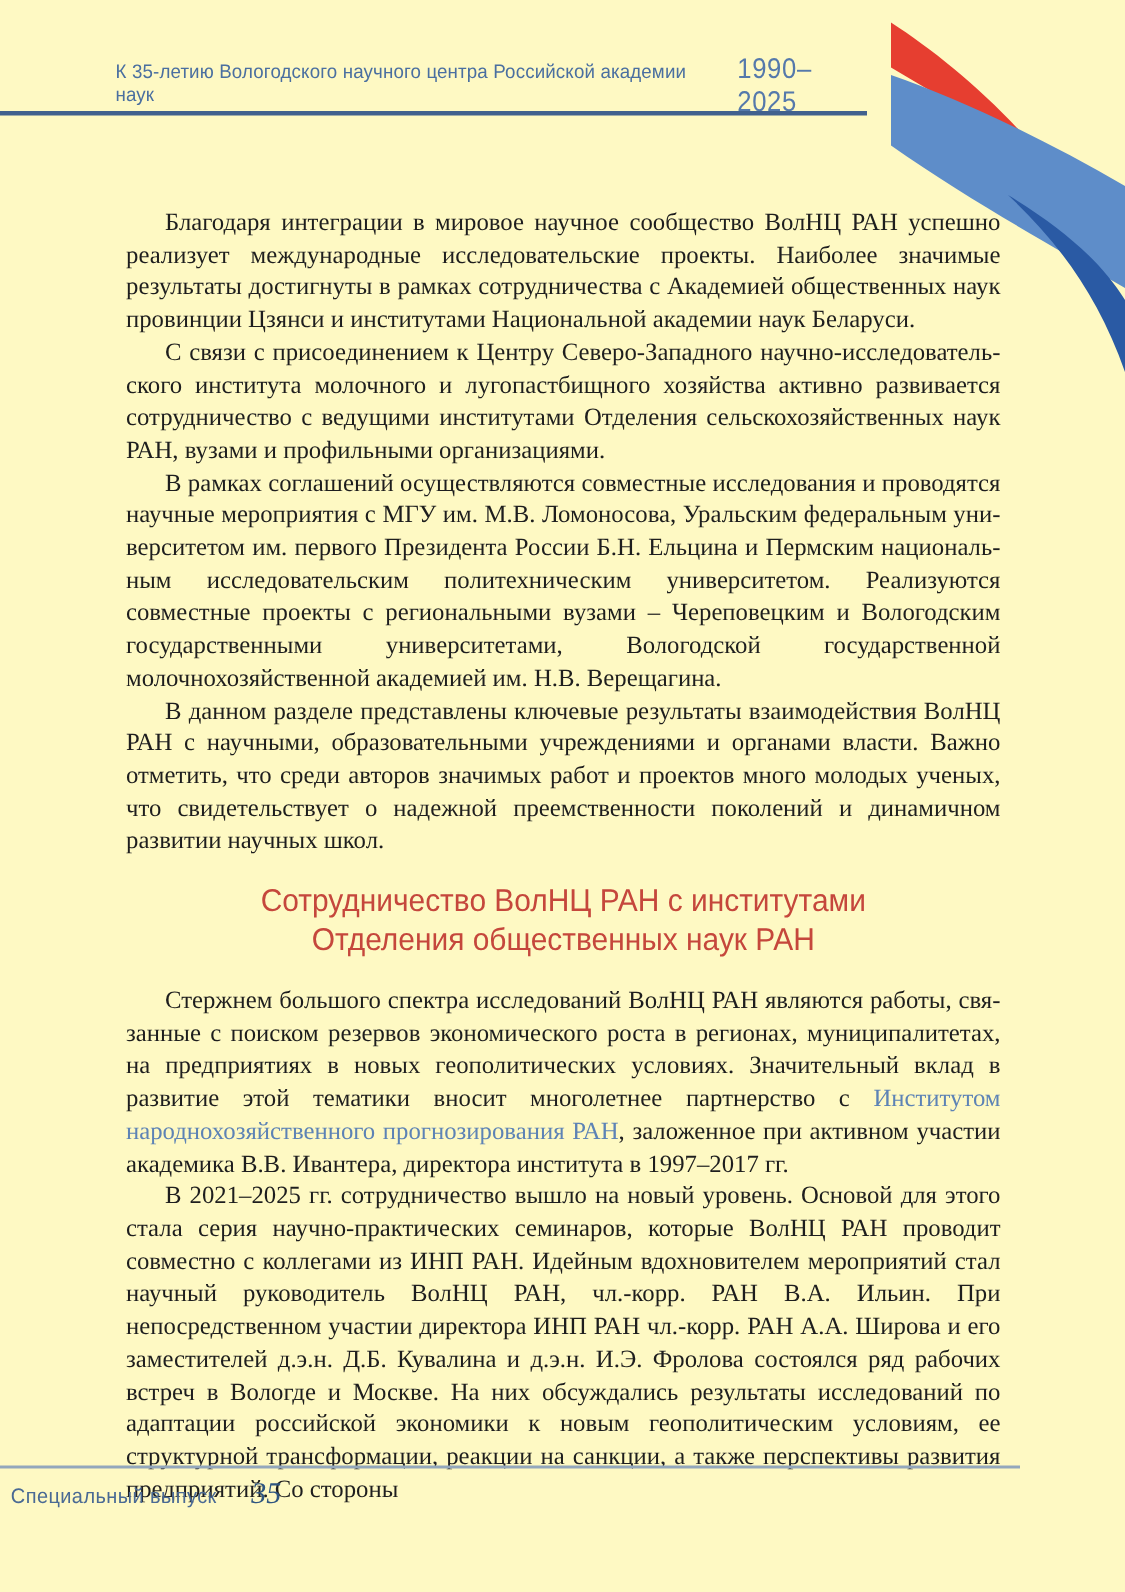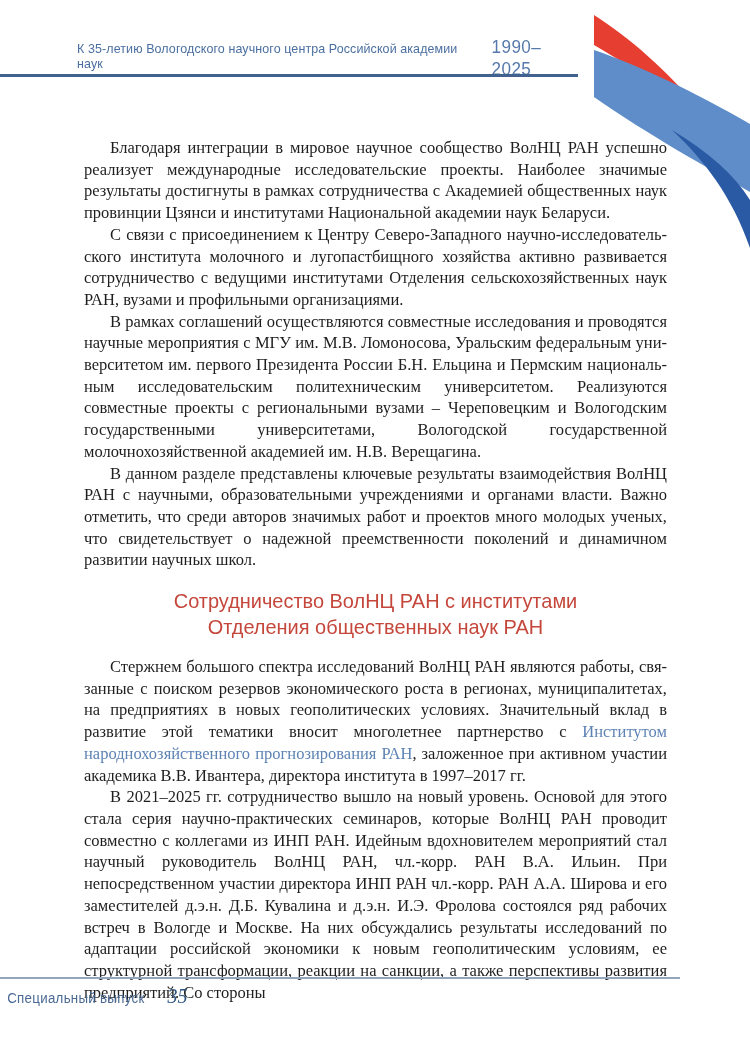--- a/index.html
+++ b/index.html
@@ -1,19 +1,19 @@
 <!DOCTYPE html>
 <html><head>
 <meta charset="utf-8">
 <style>
   html,body{margin:0;padding:0;background:#e9e9e9;}
   .page{
     position:relative;
     width:750px;height:1061px;
-    background:#ffffff;
+    background:#fef9c3;
     overflow:hidden;
     font-family:"Liberation Serif", serif;
   }
   
   .header-row{
     position:absolute;left:77px;top:36px;width:500px;
     display:flex;justify-content:space-between;align-items:baseline;
   }
   .header-title{
     font-family:"Liberation Sans", sans-serif;

